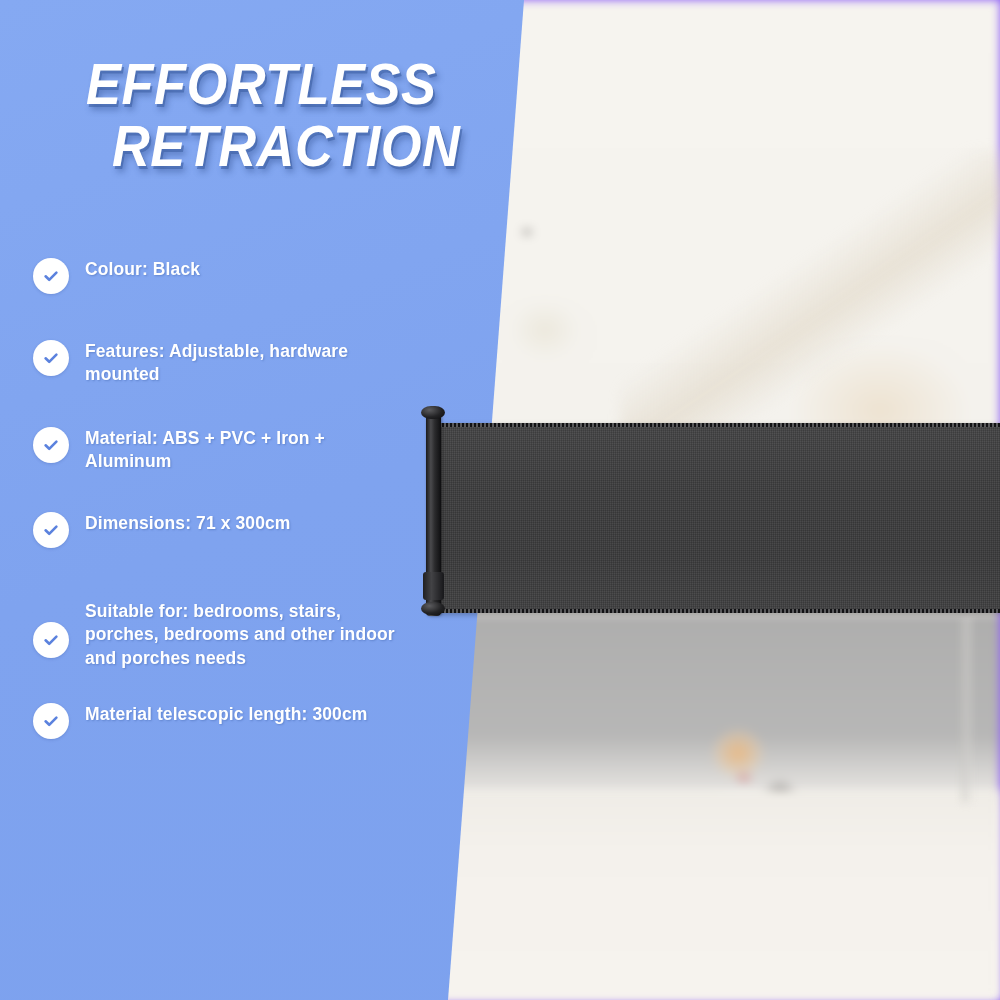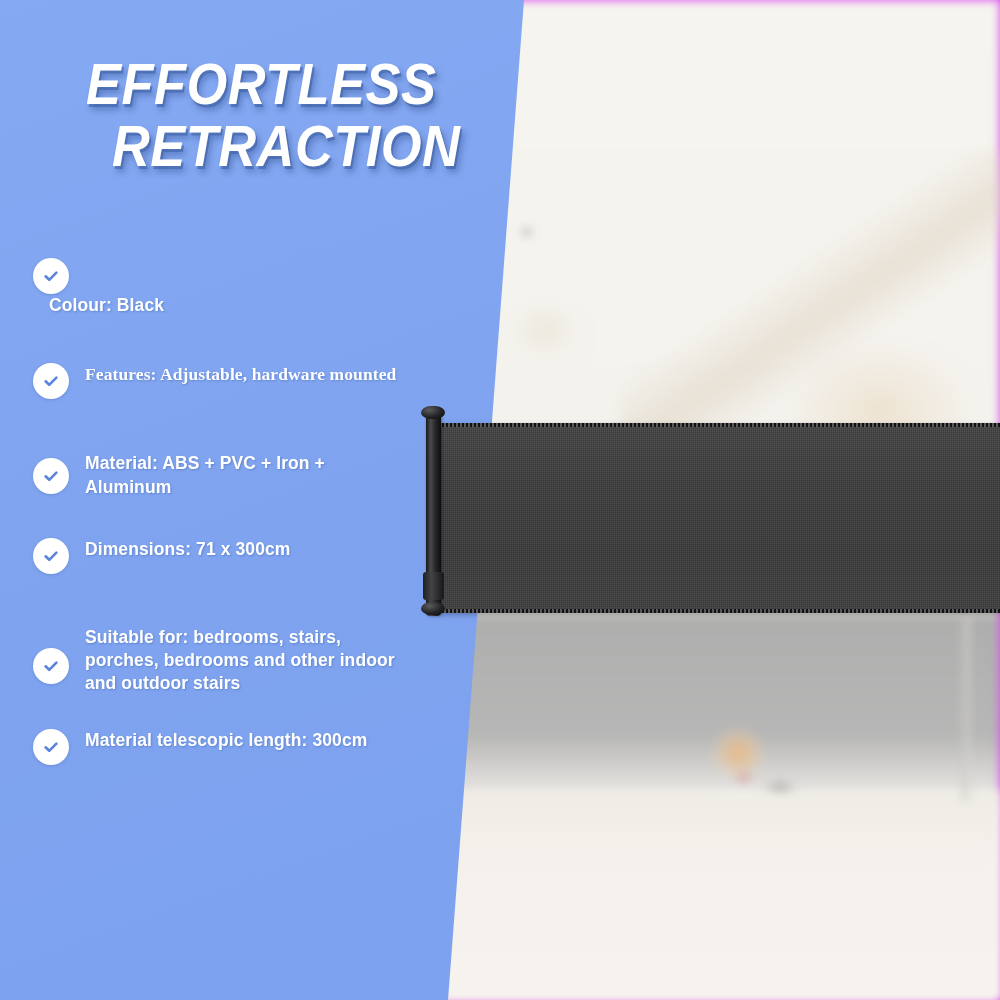--- a/index.html
+++ b/index.html
@@ -10,21 +10,21 @@
   }
   body {
     font-family: "Liberation Sans", sans-serif;
   }
 
   .canvas {
     position: relative;
     width: 1000px;
     height: 1000px;
     overflow: hidden;
-    background: #d946ef;
+    background: #8b5cf6;
   }
 
   
   .photo {
     position: absolute;
     inset: 0;
     background:
       
       radial-gradient(ellipse 60px 26px at 742px 808px, rgba(255,255,255,0.95) 0%, rgba(255,255,255,0.0) 70%),
       
@@ -234,39 +234,39 @@
 
   <div class="panel"></div>
 
   <div class="headline">
     <div class="headline-line">EFFORTLESS</div>
     <div class="headline-line second">RETRACTION</div>
   </div>
 
   <div class="features">
 
-    <div class="feature" style="margin-bottom:46px;flex-direction:column;">
+    <div class="feature" style="margin-bottom:46px;">
       <span class="check-icon">
         <svg width="20" height="20" viewBox="0 0 20 20" aria-hidden="true">
           <path d="M4.6 10.3 L8.2 13.8 L15.4 6.6" fill="none" stroke="#5b82de" stroke-width="2.6" stroke-linecap="round" stroke-linejoin="round"></path>
         </svg>
       </span>
       <span class="feature-text">Colour: Black</span>
     </div>
 
-    <div class="feature" style="margin-bottom:53px;font-family:Liberation Serif, serif;">
+    <div class="feature" style="margin-bottom:40px;">
       <span class="check-icon">
         <svg width="20" height="20" viewBox="0 0 20 20" aria-hidden="true">
           <path d="M4.6 10.3 L8.2 13.8 L15.4 6.6" fill="none" stroke="#5b82de" stroke-width="2.6" stroke-linecap="round" stroke-linejoin="round"></path>
         </svg>
       </span>
       <span class="feature-text">Features: Adjustable, hardware mounted</span>
     </div>
 
-    <div class="feature" style="margin-bottom:39px;align-items:center;">
+    <div class="feature" style="margin-bottom:39px;">
       <span class="check-icon">
         <svg width="20" height="20" viewBox="0 0 20 20" aria-hidden="true">
           <path d="M4.6 10.3 L8.2 13.8 L15.4 6.6" fill="none" stroke="#5b82de" stroke-width="2.6" stroke-linecap="round" stroke-linejoin="round"></path>
         </svg>
       </span>
       <span class="feature-text">Material: ABS + PVC + Iron + Aluminum</span>
     </div>
 
     <div class="feature" style="margin-bottom:52px;">
       <span class="check-icon">
@@ -276,21 +276,21 @@
       </span>
       <span class="feature-text">Dimensions: 71 x 300cm</span>
     </div>
 
     <div class="feature" style="margin-bottom:33px;">
       <span class="check-icon" style="margin-top:22px;">
         <svg width="20" height="20" viewBox="0 0 20 20" aria-hidden="true">
           <path d="M4.6 10.3 L8.2 13.8 L15.4 6.6" fill="none" stroke="#5b82de" stroke-width="2.6" stroke-linecap="round" stroke-linejoin="round"></path>
         </svg>
       </span>
-      <span class="feature-text" style="max-width:320px;">Suitable for: bedrooms, stairs, porches, bedrooms and other indoor and outdoor stairs</span>
+      <span class="feature-text" style="max-width:320px;">Suitable for: bedrooms, stairs, porches, bedrooms and other indoor and porches needs</span>
     </div>
 
     <div class="feature">
       <span class="check-icon">
         <svg width="20" height="20" viewBox="0 0 20 20" aria-hidden="true">
           <path d="M4.6 10.3 L8.2 13.8 L15.4 6.6" fill="none" stroke="#5b82de" stroke-width="2.6" stroke-linecap="round" stroke-linejoin="round"></path>
         </svg>
       </span>
       <span class="feature-text" style="max-width:360px;">Material telescopic length: 300cm</span>
     </div>

